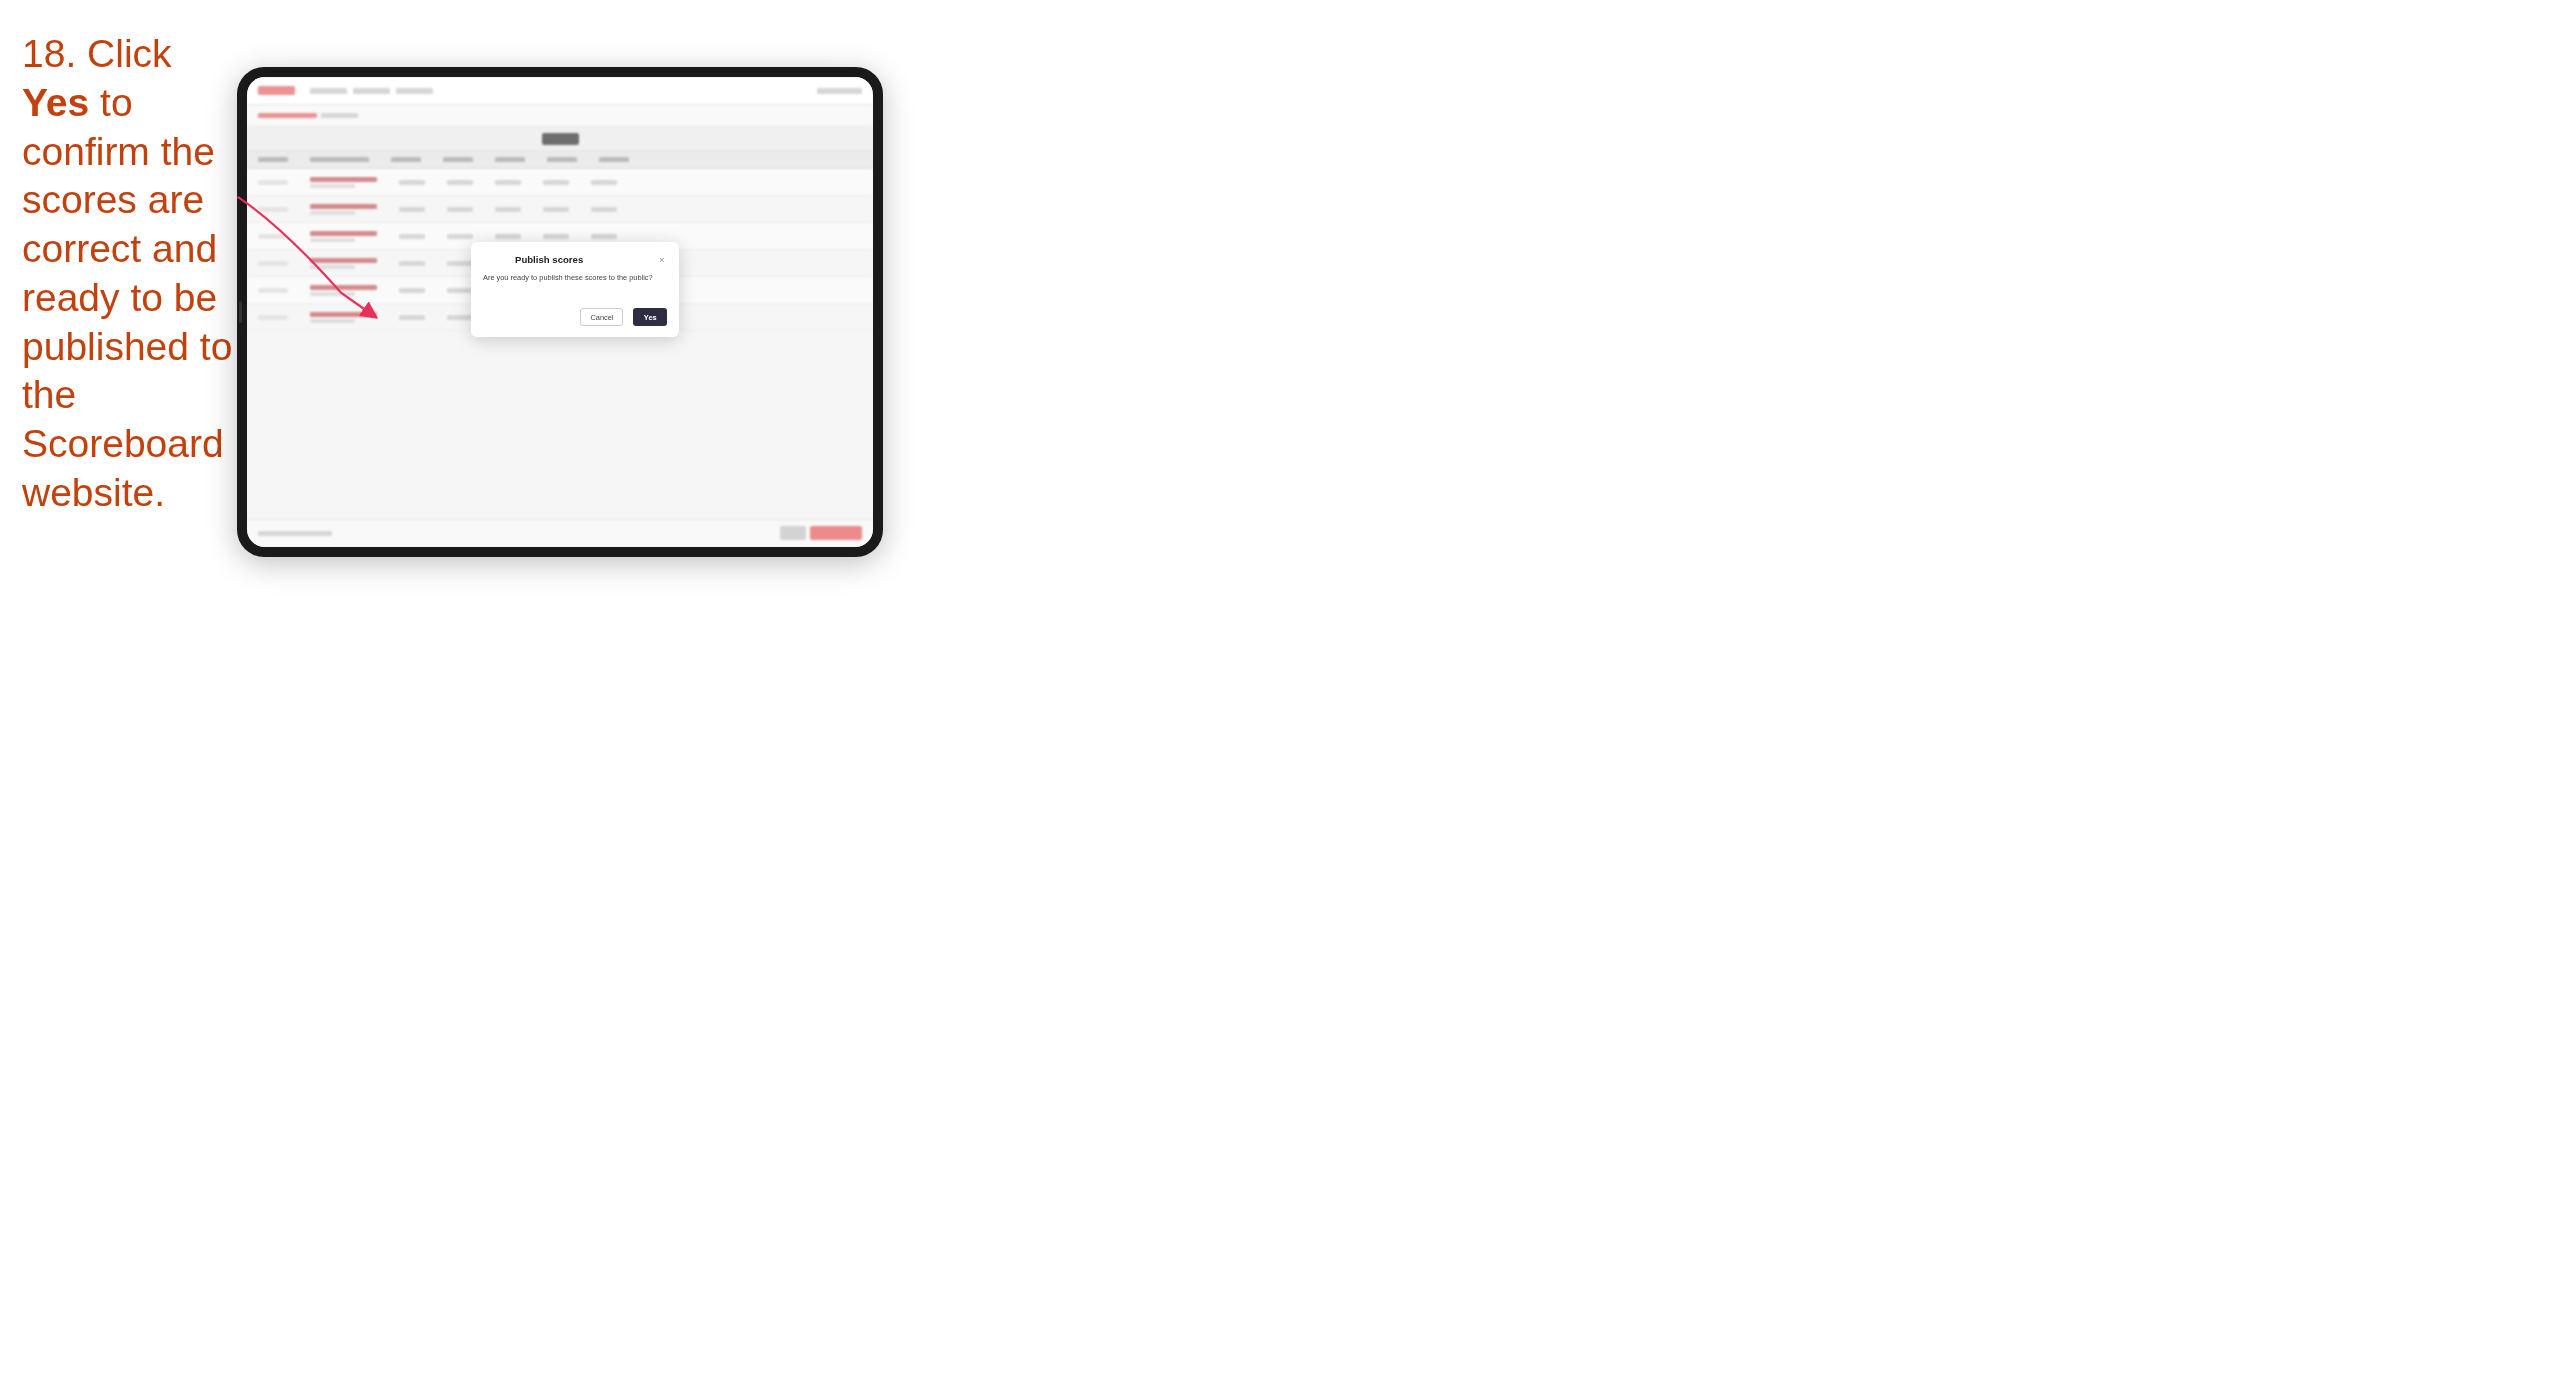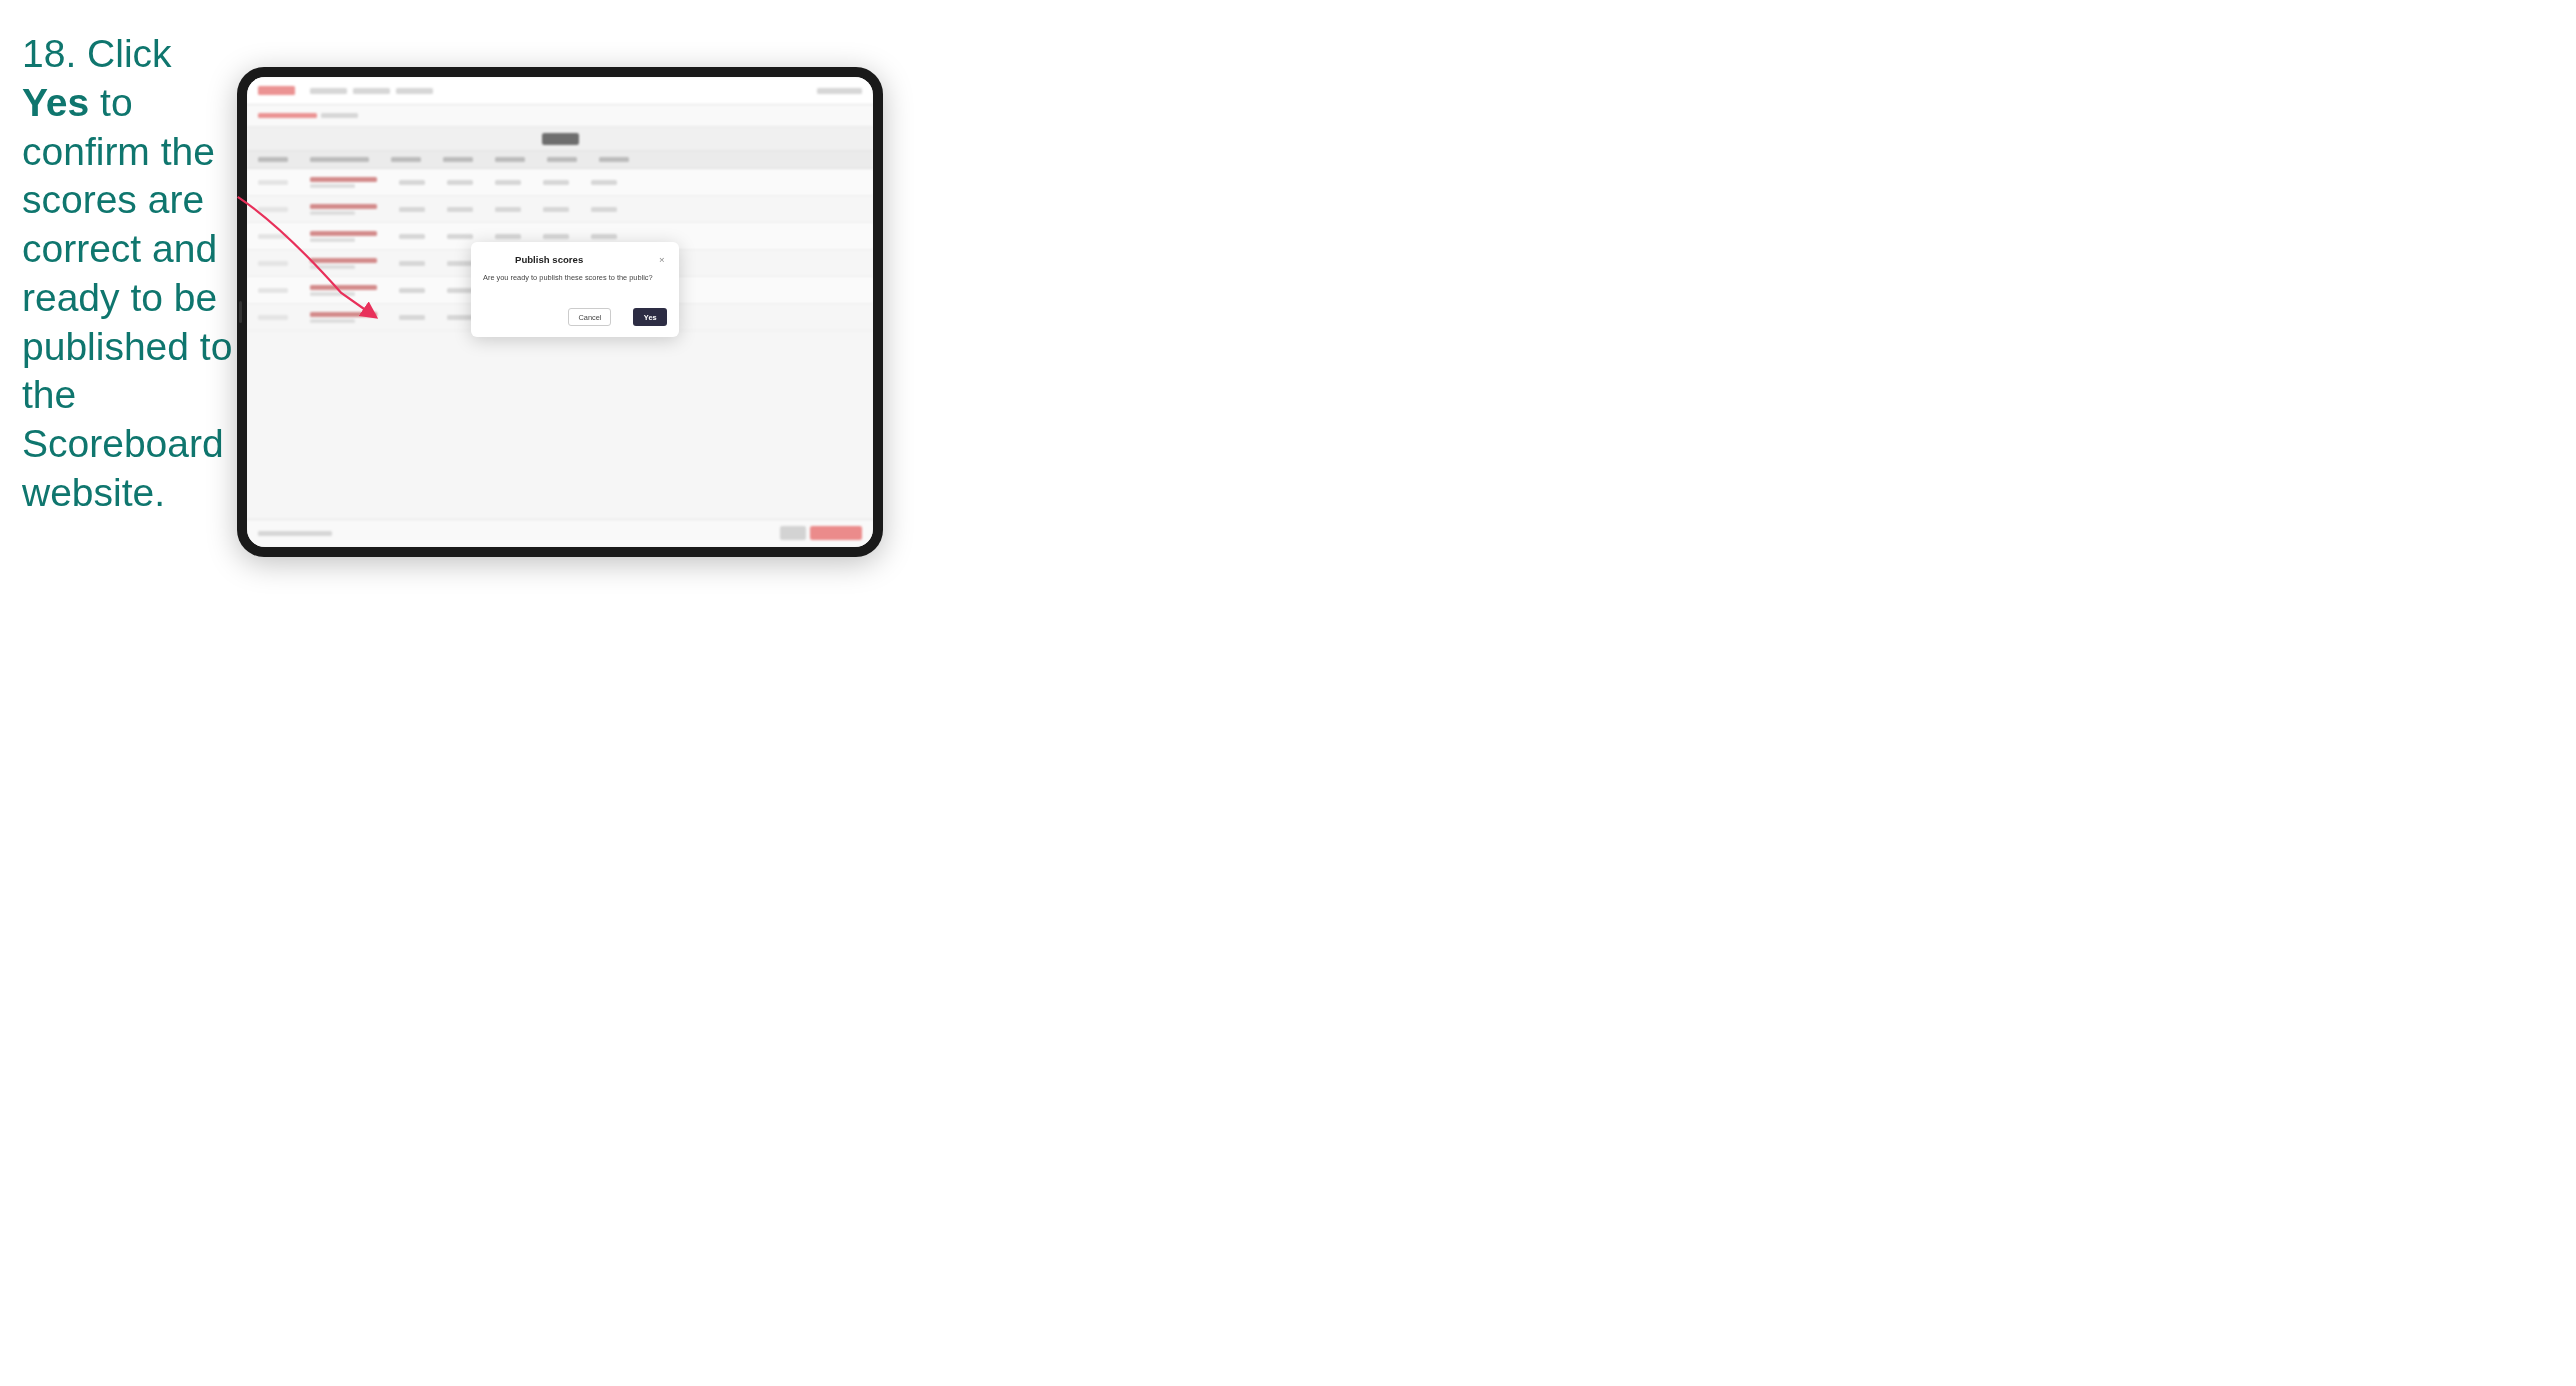--- a/index.html
+++ b/index.html
@@ -14,21 +14,21 @@
     }
 
     
     .instruction-text {
       position: absolute;
       top: 30px;
       left: 22px;
       width: 215px;
       font-size: 39px;
       line-height: 1.25;
-      color: #0f766e;
+      color: #c2410c;
     }
 
     .instruction-text strong {
       font-weight: 800;
     }
 
     
     .tablet {
       position: absolute;
       top: 67px;
@@ -326,21 +326,21 @@
     .modal-body {
       font-size: 7.4px;
       color: #444444;
       margin-bottom: 25px;
       line-height: 1.4;
     }
 
     .modal-footer {
       display: flex;
       justify-content: flex-end;
-      gap: 22px;
+      gap: 10px;
     }
 
     .btn-cancel {
       padding: 3.7px 9px;
       border: 0.7px solid #cccccc;
       background: #ffffff;
       border-radius: 3px;
       font-size: 7.4px;
       color: #444444;
       cursor: pointer;

